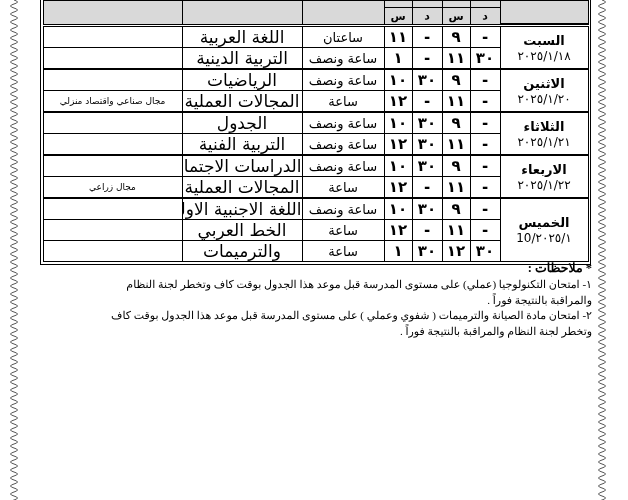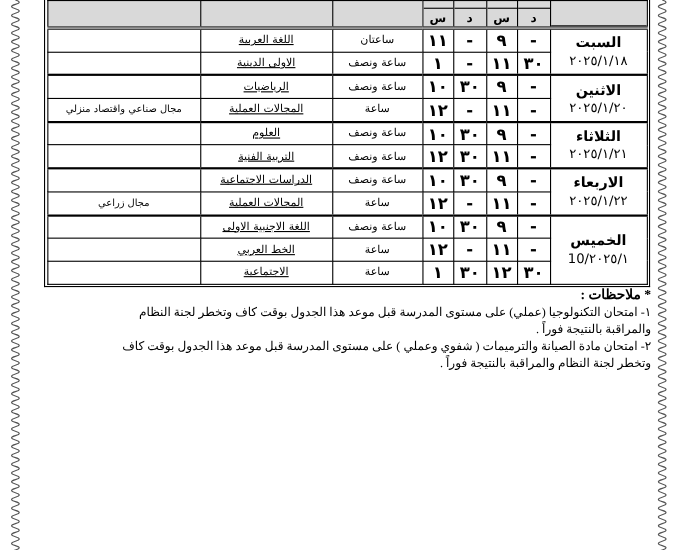--- a/index.html
+++ b/index.html
@@ -15,22 +15,22 @@
     border:1.5px solid #000;border-top:none;padding:0 1.5px 1.5px 1.5px;background:#fff;
   }
   table{width:545px;border-collapse:collapse;table-layout:fixed;}
   th,td{border:1px solid #000;padding:0;text-align:center;vertical-align:middle;overflow:hidden;white-space:nowrap;}
   thead th{background:#d9d9d9;border-bottom:3px double #000;height:22px;padding:0;vertical-align:bottom;}
   .th-time-inner{height:16px;margin-top:6px;border-top:1px solid #000;display:flex;align-items:center;justify-content:center;font-weight:bold;font-size:11px;}
   .th-day-inner{height:11px;border-bottom:1px solid #000;}
   tbody td{height:19.7px;font-size:12px;}
   tr.gstart td{border-top:2.5px solid #000;}
   td.num{font-weight:bold;font-size:15px;}
-  td.dur{font-size:10px;}
-  td.sub{font-size:10px;text-decoration:underline;}
+  td.dur{font-size:13px;}
+  td.sub{font-size:17px;}
   td.branch{font-size:9px;margin-top:20px;}
   td.day{font-weight:bold;margin-top:36px;}
   .day-name{font-size:13px;font-weight:bold;line-height:17px;}
   .day-date{font-size:12px;font-weight:normal;line-height:15px;}
   .notes{position:absolute;top:260px;right:36px;width:536px;text-align:right;font-family:Liberation Serif, serif;}
   .notes-title{font-weight:bold;font-size:12.5px;line-height:17px;}
   .note{font-size:11px;line-height:15.5px;margin-left:28px;}
 </style>
 </head>
 <body>
@@ -92,21 +92,21 @@
           <td class="dur">ساعتان</td>
           <td class="sub">اللغة العربية</td>
           <td class="branch"></td>
         </tr>
         <tr>
           <td class="num">٣٠</td>
           <td class="num">١١</td>
           <td class="num">-</td>
           <td class="num">١</td>
           <td class="dur">ساعة ونصف</td>
-          <td class="sub">الاولى الدينية</td>
+          <td class="sub">التربية الدينية</td>
           <td class="branch"></td>
         </tr>
 
         <tr class="gstart">
           <td class="day" rowspan="2">
             <div class="day-name">الاثنين</div>
             <div class="day-date">٢٠٢٥/١/٢٠</div>
           </td>
           <td class="num">-</td>
           <td class="num">٩</td>
@@ -129,21 +129,21 @@
         <tr class="gstart">
           <td class="day" rowspan="2">
             <div class="day-name">الثلاثاء</div>
             <div class="day-date">٢٠٢٥/١/٢١</div>
           </td>
           <td class="num">-</td>
           <td class="num">٩</td>
           <td class="num">٣٠</td>
           <td class="num">١٠</td>
           <td class="dur">ساعة ونصف</td>
-          <td class="sub">العلوم</td>
+          <td class="sub">الجدول</td>
           <td class="branch"></td>
         </tr>
         <tr>
           <td class="num">-</td>
           <td class="num">١١</td>
           <td class="num">٣٠</td>
           <td class="num">١٢</td>
           <td class="dur">ساعة ونصف</td>
           <td class="sub">التربية الفنية</td>
           <td class="branch"></td>
@@ -193,21 +193,21 @@
           <td class="dur">ساعة</td>
           <td class="sub">الخط العربي</td>
           <td class="branch"></td>
         </tr>
         <tr>
           <td class="num">٣٠</td>
           <td class="num">١٢</td>
           <td class="num">٣٠</td>
           <td class="num">١</td>
           <td class="dur">ساعة</td>
-          <td class="sub">الاجتماعية</td>
+          <td class="sub">والترميمات</td>
           <td class="branch"></td>
         </tr>
       </tbody>
     </table>
   </div>
 
   <div class="notes">
     <div class="notes-title">* ملاحظات :</div>
     <div class="note">١- امتحان التكنولوجيا (عملي) على مستوى المدرسة قبل موعد هذا الجدول بوقت كاف وتخطر لجنة النظام والمراقبة بالنتيجة فوراً .</div>
     <div class="note">٢- امتحان مادة الصيانة والترميمات ( شفوي وعملي ) على مستوى المدرسة قبل موعد هذا الجدول بوقت كاف وتخطر لجنة النظام والمراقبة بالنتيجة فوراً .</div>

